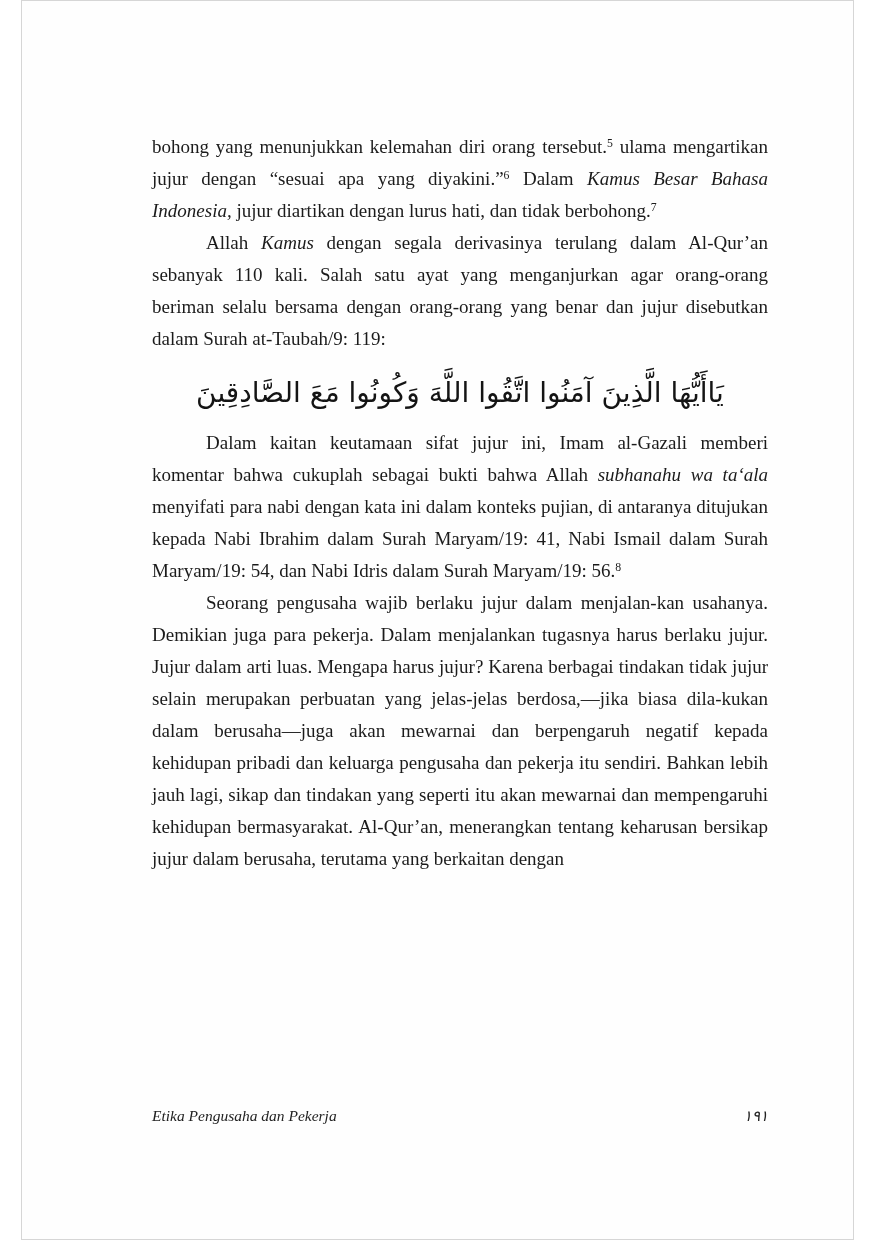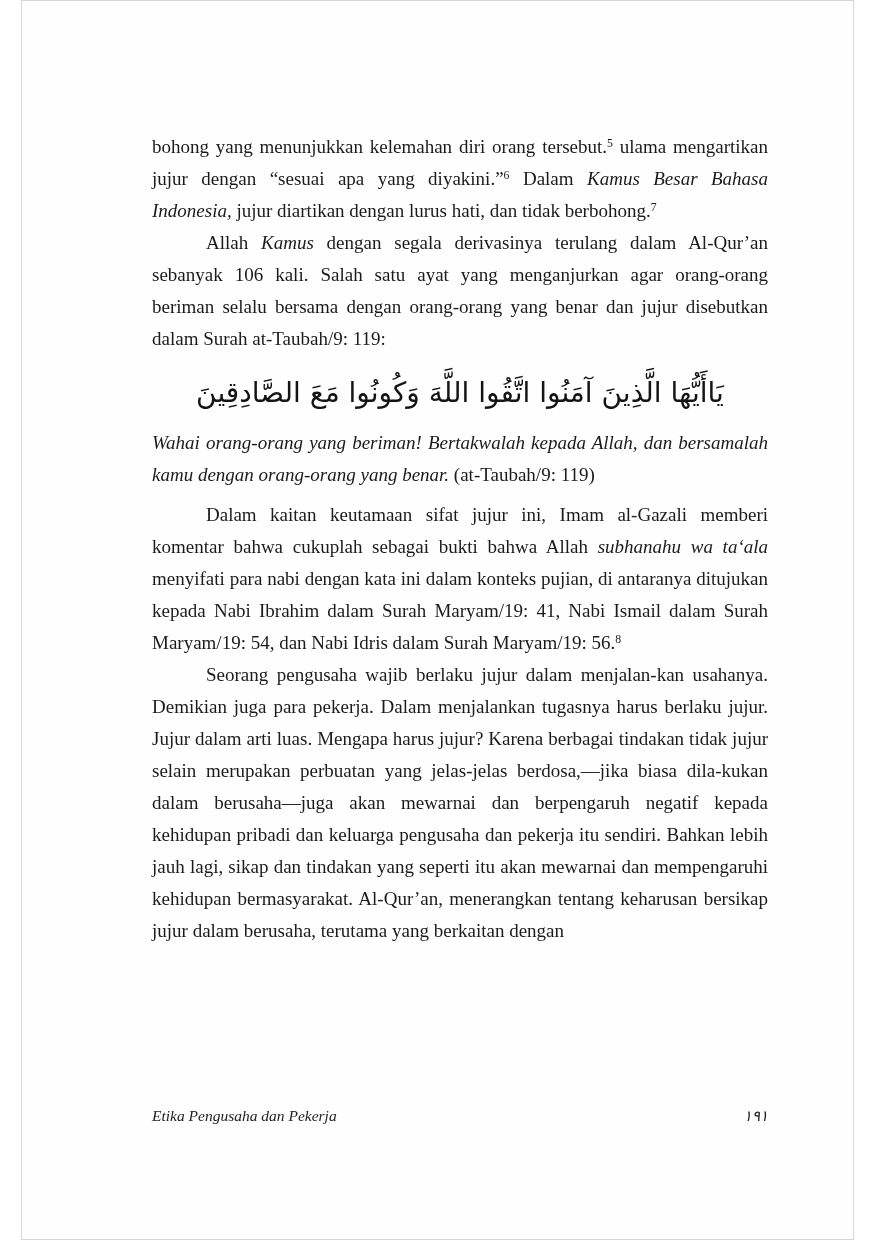--- a/index.html
+++ b/index.html
@@ -75,25 +75,24 @@
 </style>
 </head>
 <body>
 
 <div class="page">
 
   <div class="content">
 
     <p><span>bohong yang menunjukkan kelemahan diri  orang tersebut.</span><sup>5</sup><span> ulama mengartikan jujur dengan “sesuai apa yang diyakini.”</span><sup>6</sup><span> Dalam </span><span class="it">Kamus Besar Bahasa Indonesia,</span><span> jujur diartikan dengan lurus hati, dan tidak berbohong.</span><sup>7</sup></p>
 
-    <p class="indent"><span>Allah </span><span class="it">Kamus</span><span> dengan segala derivasinya terulang dalam Al-Qur’an sebanyak 106 kali. Salah satu ayat yang menganjurkan agar orang-orang beriman selalu bersama dengan orang-orang yang benar dan jujur disebutkan dalam Surah at-Taubah/9: 119:</span></p>
+    <p class="indent"><span>Allah </span><span class="it">Kamus</span><span> dengan segala derivasinya terulang dalam Al-Qur’an sebanyak 110 kali. Salah satu ayat yang menganjurkan agar orang-orang beriman selalu bersama dengan orang-orang yang benar dan jujur disebutkan dalam Surah at-Taubah/9: 119:</span></p>
 
     <div class="arabic">يَاأَيُّهَا الَّذِينَ آمَنُوا اتَّقُوا اللَّهَ وَكُونُوا مَعَ الصَّادِقِينَ</div>
 
-    <p class="translation"><span class="it">Wahai orang-orang yang beriman! Bertakwalah kepada Allah, dan bersamalah kamu dengan orang-orang yang benar.</span><span> (at-Taubah/9: 119)</span></p>
 
     <p class="indent gap-top"><span>Dalam kaitan keutamaan sifat jujur ini, Imam al-Gazali memberi komentar bahwa cukuplah sebagai  bukti bahwa Allah </span><span class="it">subhanahu wa ta‘ala</span><span>  menyifati para nabi dengan kata ini dalam konteks pujian, di antaranya ditujukan kepada Nabi Ibrahim dalam Surah Maryam/19: 41, Nabi Ismail dalam Surah Maryam/19: 54, dan Nabi Idris dalam Surah Maryam/19: 56.</span><sup>8</sup></p>
 
     <p class="indent"><span>Seorang pengusaha wajib berlaku jujur dalam menjalan-kan usahanya. Demikian juga para pekerja. Dalam menjalankan tugasnya harus berlaku jujur. Jujur dalam arti luas. Mengapa harus jujur? Karena berbagai tindakan tidak jujur selain merupakan perbuatan yang jelas-jelas berdosa,—jika biasa dila-kukan dalam berusaha—juga akan mewarnai dan berpengaruh negatif kepada kehidupan pribadi dan keluarga pengusaha dan pekerja itu sendiri. Bahkan lebih jauh lagi, sikap dan tindakan yang seperti itu akan mewarnai dan mempengaruhi kehidupan bermasyarakat. Al-Qur’an, menerangkan tentang keharusan bersikap jujur dalam berusaha, terutama yang berkaitan dengan</span></p>
 
   </div>
 
   <div class="footer">
     <span class="book-title">Etika Pengusaha dan Pekerja</span>
     <span class="page-number">١٩١</span>

